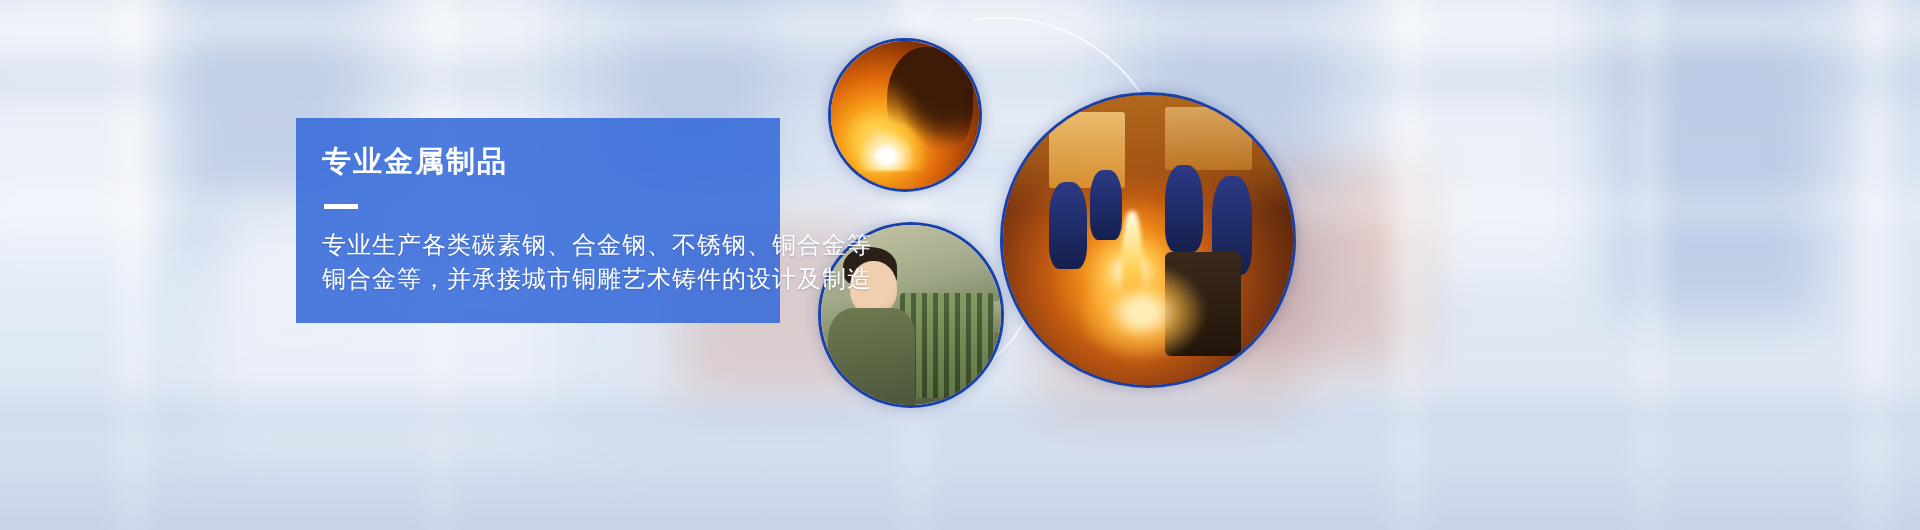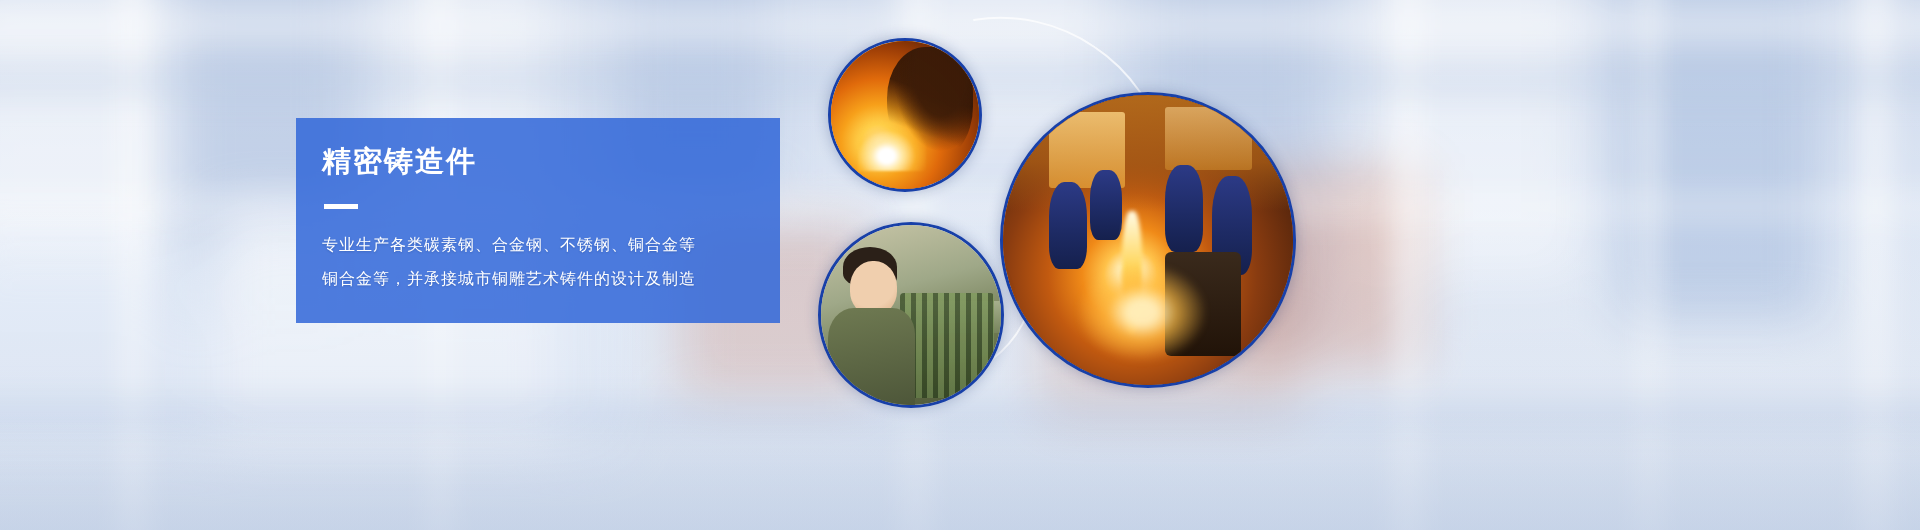--- a/index.html
+++ b/index.html
@@ -37,21 +37,21 @@
   .panel-inner{padding:28px 0 0 26px;}
   .panel-title{
     color:#ffffff;font-size:29px;font-weight:bold;letter-spacing:2px;
     line-height:1.1;white-space:nowrap;
   }
   .panel-rule{
     width:34px;height:5px;background:#ffffff;margin:26px 0 0 2px;
   }
   .panel-body{
     position:absolute;left:322px;top:228px;width:640px;
-    color:#ffffff;font-size:16px;line-height:34px;letter-spacing:1px;
+    color:#ffffff;font-size:24px;line-height:34px;letter-spacing:1px;
     white-space:nowrap;
   }
   .panel-body div{text-shadow:0 1px 2px rgba(20,50,110,.28);}
 
   
   .circ{
     position:absolute;border-radius:50%;
     border:3px solid #1840a8;
     overflow:hidden;
     box-shadow:0 0 14px rgba(20,45,110,.28);
@@ -230,21 +230,21 @@
       <div class="bench"></div>
       <div class="rack"></div>
       <div class="hair"></div>
       <div class="face"></div>
       <div class="body"></div>
     </div>
   </div>
 
   <div class="panel">
     <div class="panel-inner">
-      <div class="panel-title">精密铸造件</div>
+      <div class="panel-title">专业金属制品</div>
       <div class="panel-rule"></div>
     </div>
   </div>
 
   <div class="panel-body">
     <div>专业生产各类碳素钢、合金钢、不锈钢、铜合金等</div>
     <div>铜合金等，并承接城市铜雕艺术铸件的设计及制造</div>
   </div>
 
 </div>

